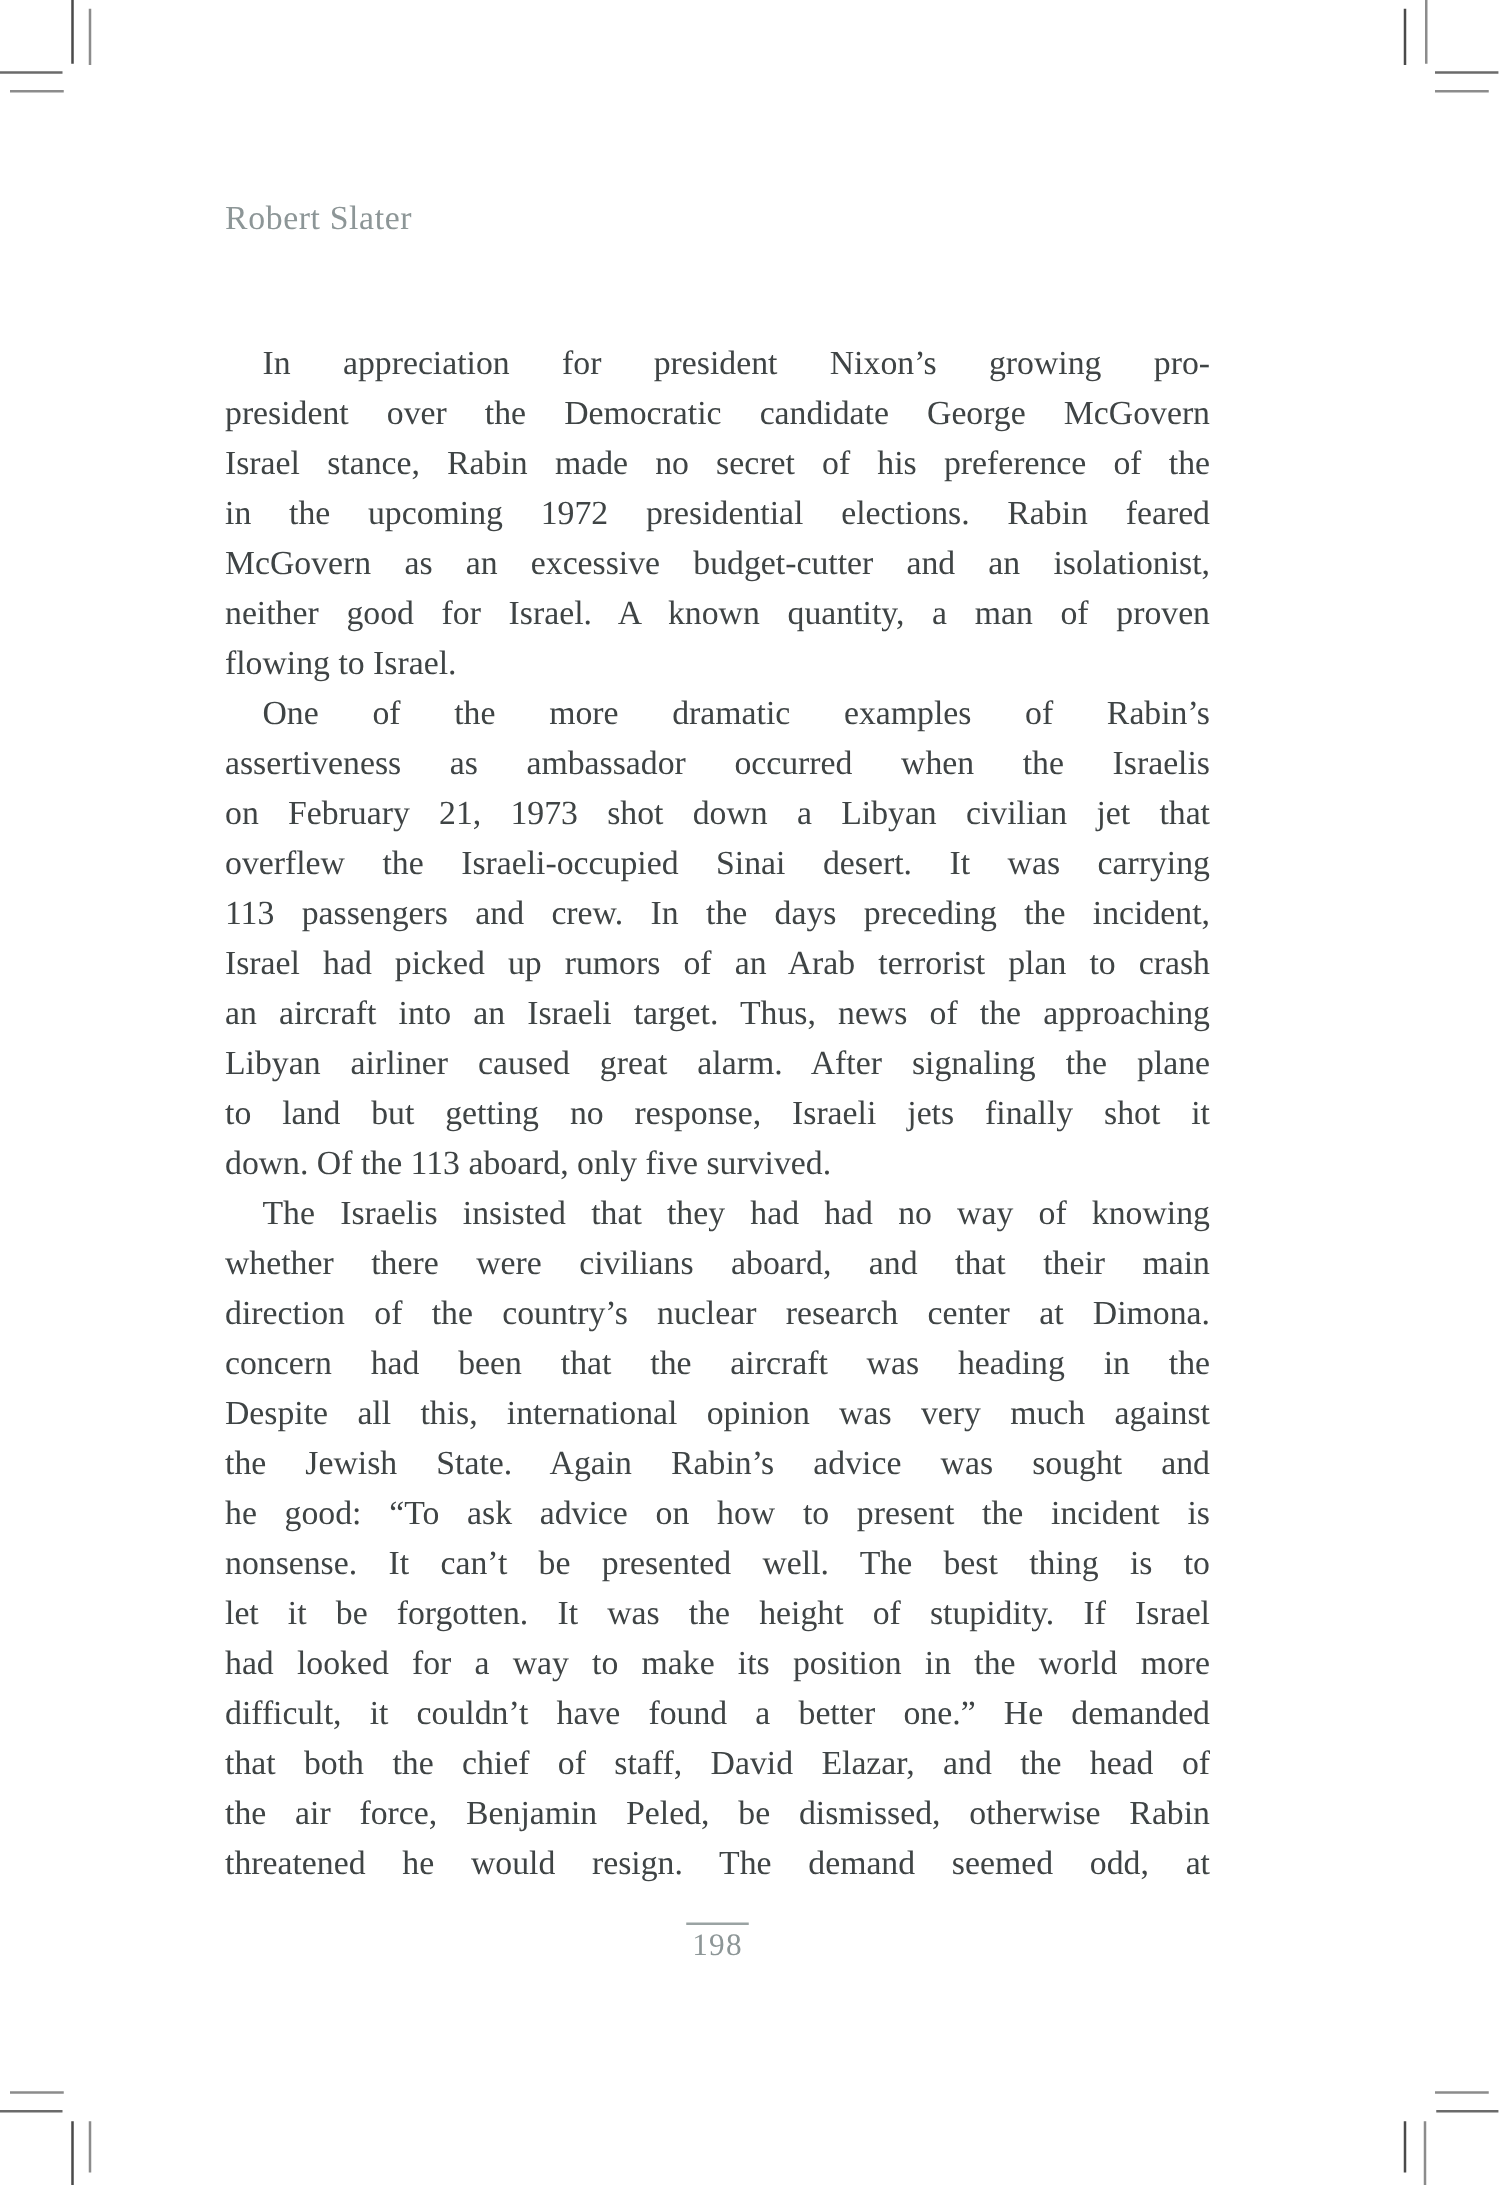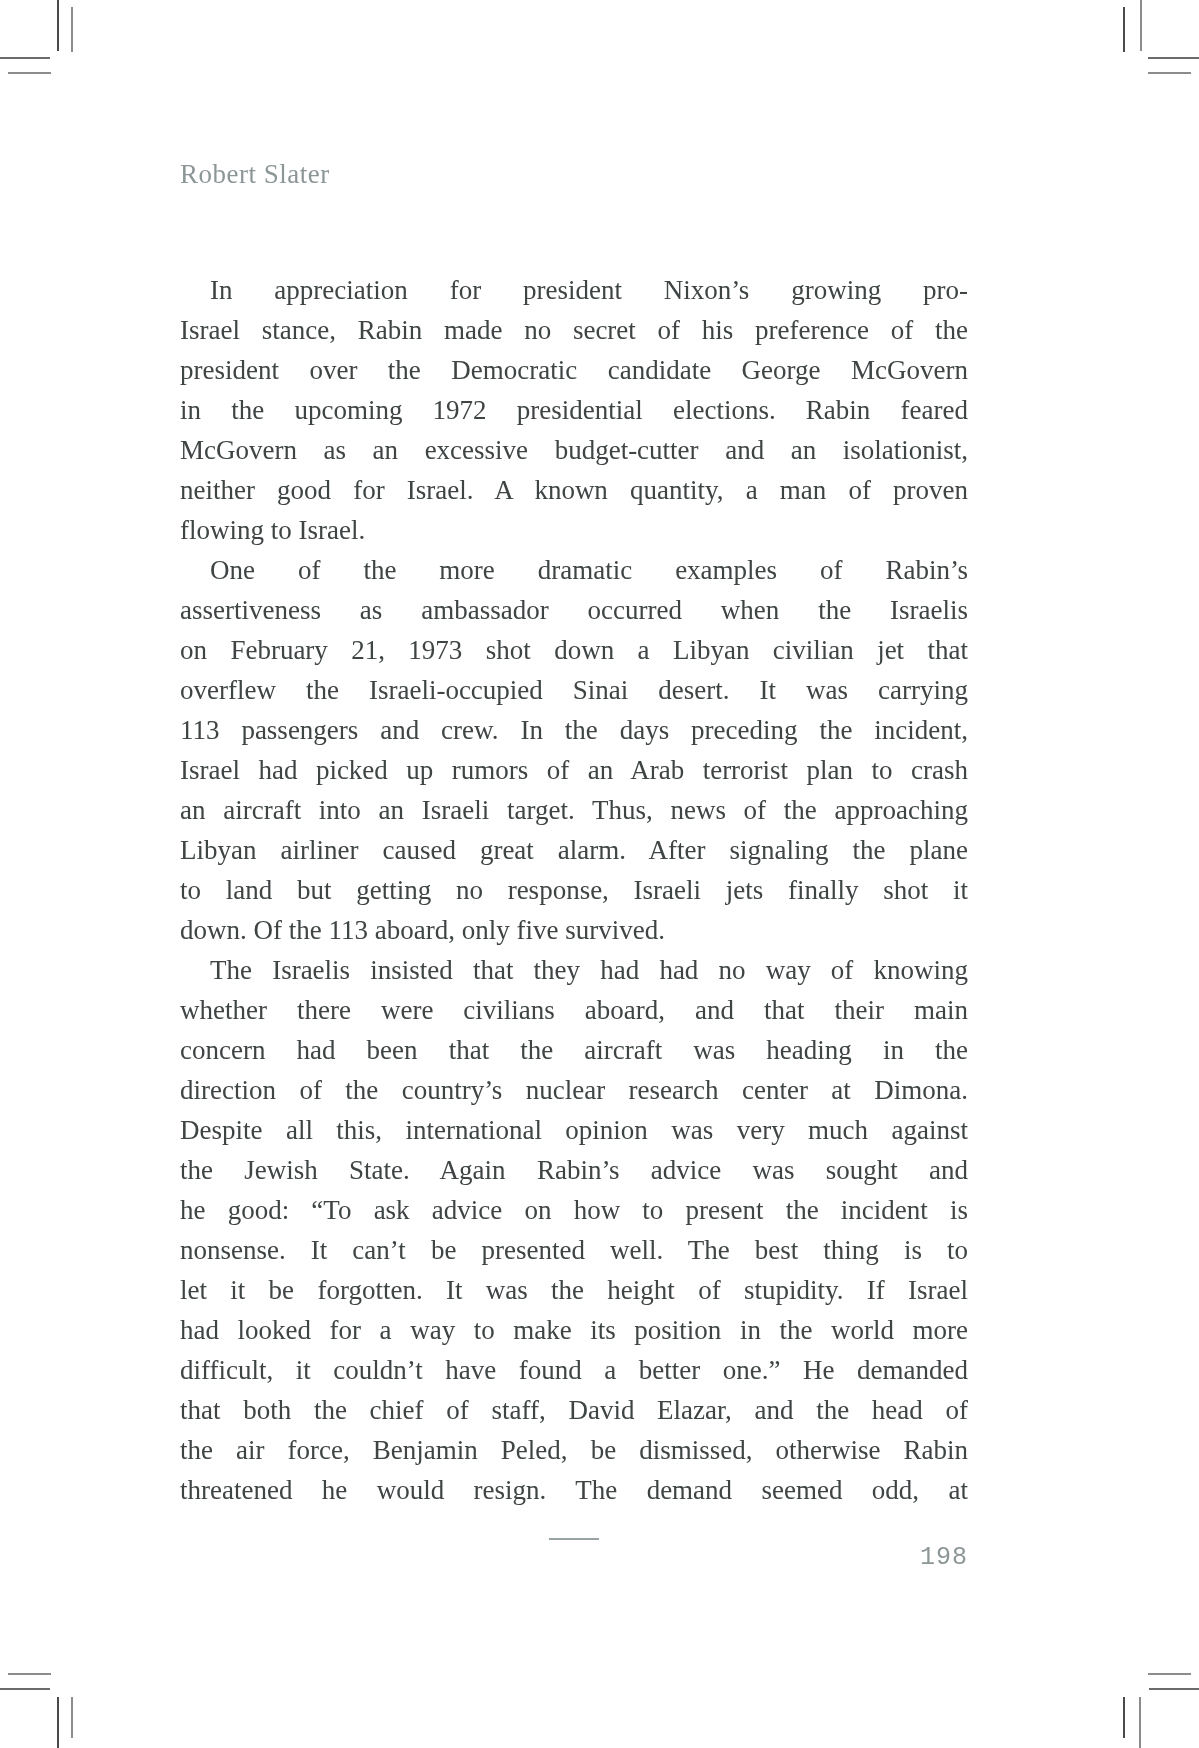--- a/index.html
+++ b/index.html
@@ -49,22 +49,21 @@
     white-space: normal;
   }
   .line.first { text-indent: 30px; }
   .line.endleft { text-align-last: left; }
 
   .page-footer {
     position: absolute;
     left: 180px;
     top: 1538px;
     width: 788px;
-    text-align: right;
-    font-family: Liberation Mono, monospace;
+    text-align: center;
   }
   .footer-rule {
     width: 50px;
     height: 2px;
     margin: 0 auto;
     background: var(--rule-color, #9aa3a3);
   }
   .page-number {
     margin-top: 3px;
     font-size: 25px;
@@ -95,44 +94,44 @@
   <div class="mark mark-light" style="left:1148px; top:1673px; width:43px; height:2px;"></div>
   <div class="mark mark-mid" style="left:1149px; top:1688px; width:50px; height:2px;"></div>
   <div class="mark mark-dark" style="left:1123px; top:1697px; width:2px; height:41px;"></div>
   <div class="mark mark-light" style="left:1139px; top:1697px; width:2px; height:51px;"></div>
 
   <div class="running-header">Robert Slater</div>
 
   <div class="textblock" id="textblock">
       <div class="para">
         <div class="line first">In appreciation for president Nixon’s growing pro-</div>
+        <div class="line">president over the Democratic candidate George McGovern</div>
         <div class="line">Israel stance, Rabin made no secret of his preference of the</div>
-        <div class="line">president over the Democratic candidate George McGovern</div>
         <div class="line">in the upcoming 1972 presidential elections. Rabin feared</div>
         <div class="line">McGovern as an excessive budget-cutter and an isolationist,</div>
         <div class="line">neither good for Israel. A known quantity, a man of proven</div>
         <div class="line endleft">flowing to Israel.</div>
       </div>
       <div class="para">
         <div class="line first">One of the more dramatic examples of Rabin’s</div>
         <div class="line">assertiveness as ambassador occurred when the Israelis</div>
         <div class="line">on February 21, 1973 shot down a Libyan civilian jet that</div>
         <div class="line">overflew the Israeli-occupied Sinai desert. It was carrying</div>
         <div class="line">113 passengers and crew. In the days preceding the incident,</div>
         <div class="line">Israel had picked up rumors of an Arab terrorist plan to crash</div>
         <div class="line">an aircraft into an Israeli target. Thus, news of the approaching</div>
         <div class="line">Libyan airliner caused great alarm. After signaling the plane</div>
         <div class="line">to land but getting no response, Israeli jets finally shot it</div>
         <div class="line endleft">down. Of the 113 aboard, only five survived.</div>
       </div>
       <div class="para">
         <div class="line first">The Israelis insisted that they had had no way of knowing</div>
         <div class="line">whether there were civilians aboard, and that their main</div>
+        <div class="line">direction of the country’s nuclear research center at Dimona.</div>
         <div class="line">concern had been that the aircraft was heading in the</div>
-        <div class="line">direction of the country’s nuclear research center at Dimona.</div>
         <div class="line">Despite all this, international opinion was very much against</div>
         <div class="line">the Jewish State. Again Rabin’s advice was sought and</div>
         <div class="line">he good: “To ask advice on how to present the incident is</div>
         <div class="line">nonsense. It can’t be presented well. The best thing is to</div>
         <div class="line">let it be forgotten. It was the height of stupidity. If Israel</div>
         <div class="line">had looked for a way to make its position in the world more</div>
         <div class="line">difficult, it couldn’t have found a better one.” He demanded</div>
         <div class="line">that both the chief of staff, David Elazar, and the head of</div>
         <div class="line">the air force, Benjamin Peled, be dismissed, otherwise Rabin</div>
         <div class="line">threatened he would resign. The demand seemed odd, at</div>

